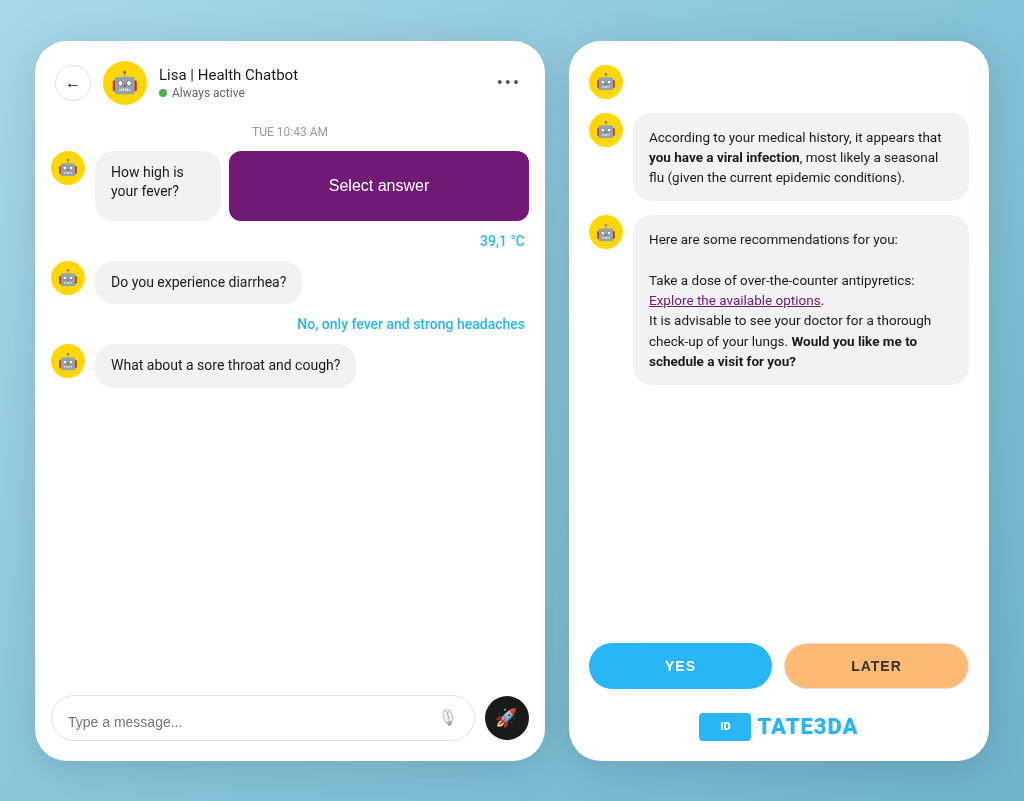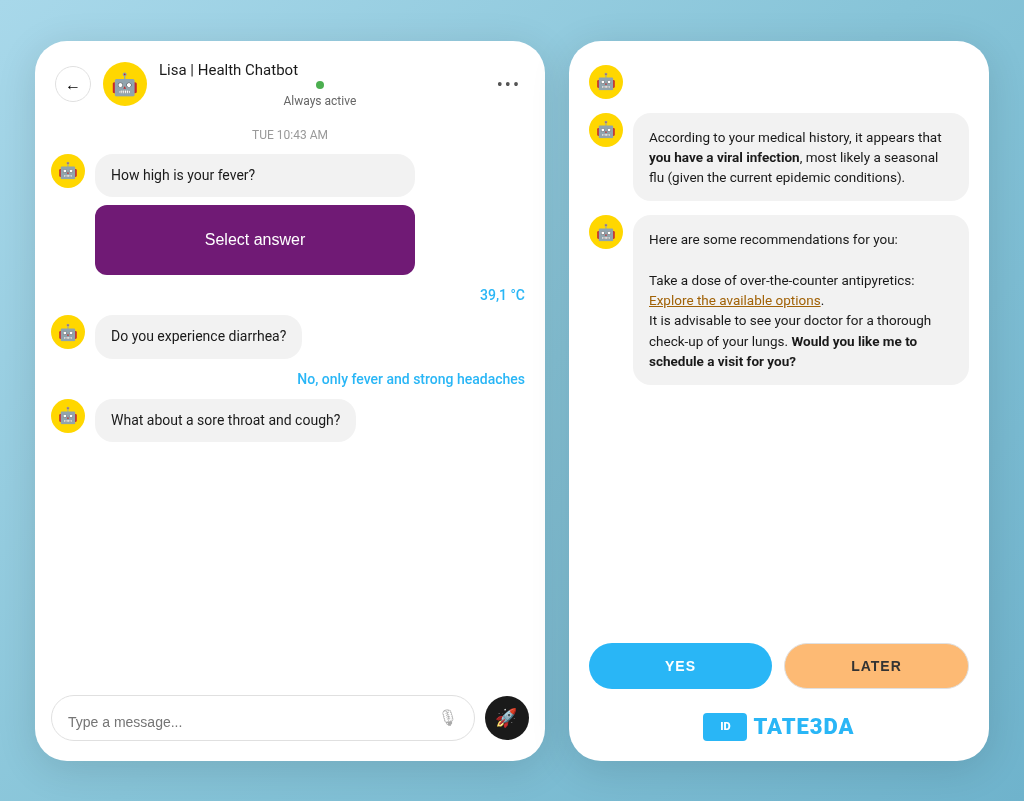--- a/index.html
+++ b/index.html
@@ -76,21 +76,20 @@
       color: #1a1a1a;
     }
 
     .bot-status {
       display: flex;
       align-items: center;
       gap: 5px;
       font-size: 12px;
       color: #666;
       margin-top: 2px;
-      flex-direction: column;
     }
 
     .status-dot {
       width: 8px;
       height: 8px;
       background: #4caf50;
       border-radius: 50%;
     }
 
     .more-btn {
@@ -133,21 +132,21 @@
       border-radius: 50%;
       display: flex;
       align-items: center;
       justify-content: center;
       flex-shrink: 0;
       font-size: 16px;
     }
 
     .bubble-group {
       display: flex;
-      flex-direction: column;
+      flex-direction: row;
       gap: 8px;
       flex: 1;
     }
 
     .bubble {
       background: #f2f2f2;
       border-radius: 18px;
       padding: 12px 16px;
       font-size: 14px;
       color: #1a1a1a;
@@ -262,21 +261,21 @@
       background: #f2f2f2;
       border-radius: 18px;
       padding: 14px 16px;
       font-size: 13.5px;
       color: #1a1a1a;
       line-height: 1.5;
       flex: 1;
     }
 
     .right-bubble a {
-      color: #a16207;
+      color: #701a75;
       text-decoration: underline;
     }
 
     .right-bubble strong {
       font-weight: 700;
     }
 
     .cta-buttons {
       display: flex;
       gap: 12px;
@@ -311,21 +310,21 @@
 
     .brand-footer {
       display: flex;
       align-items: center;
       justify-content: center;
       gap: 6px;
       padding-top: 8px;
     }
 
     .brand-logo-icon {
-      width: 44px;
+      width: 52px;
       height: 28px;
       background: #29b6f6;
       border-radius: 4px;
       display: flex;
       align-items: center;
       justify-content: center;
       color: #fff;
       font-size: 11px;
       font-weight: 900;
     }

